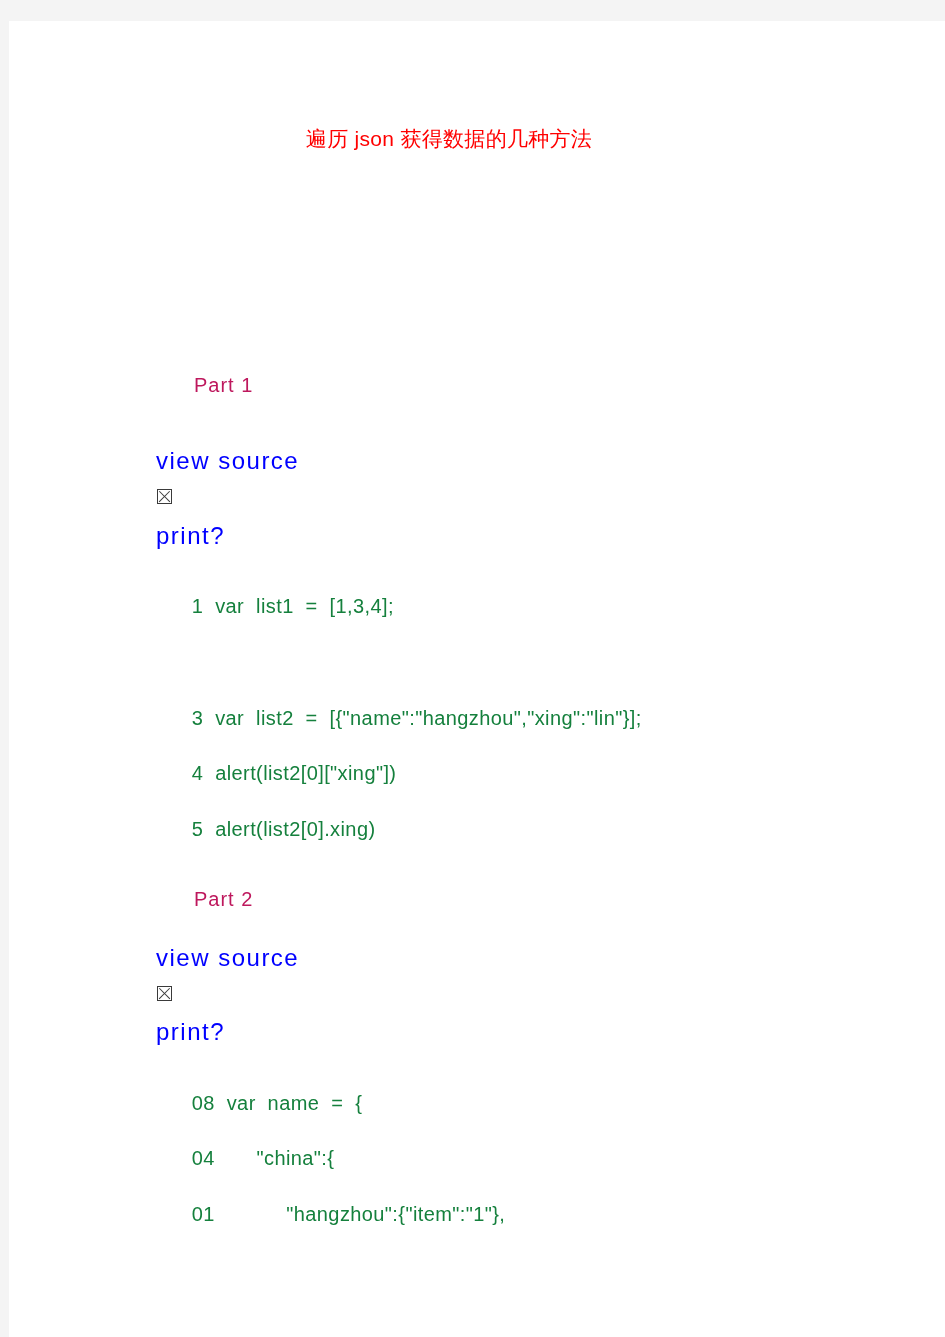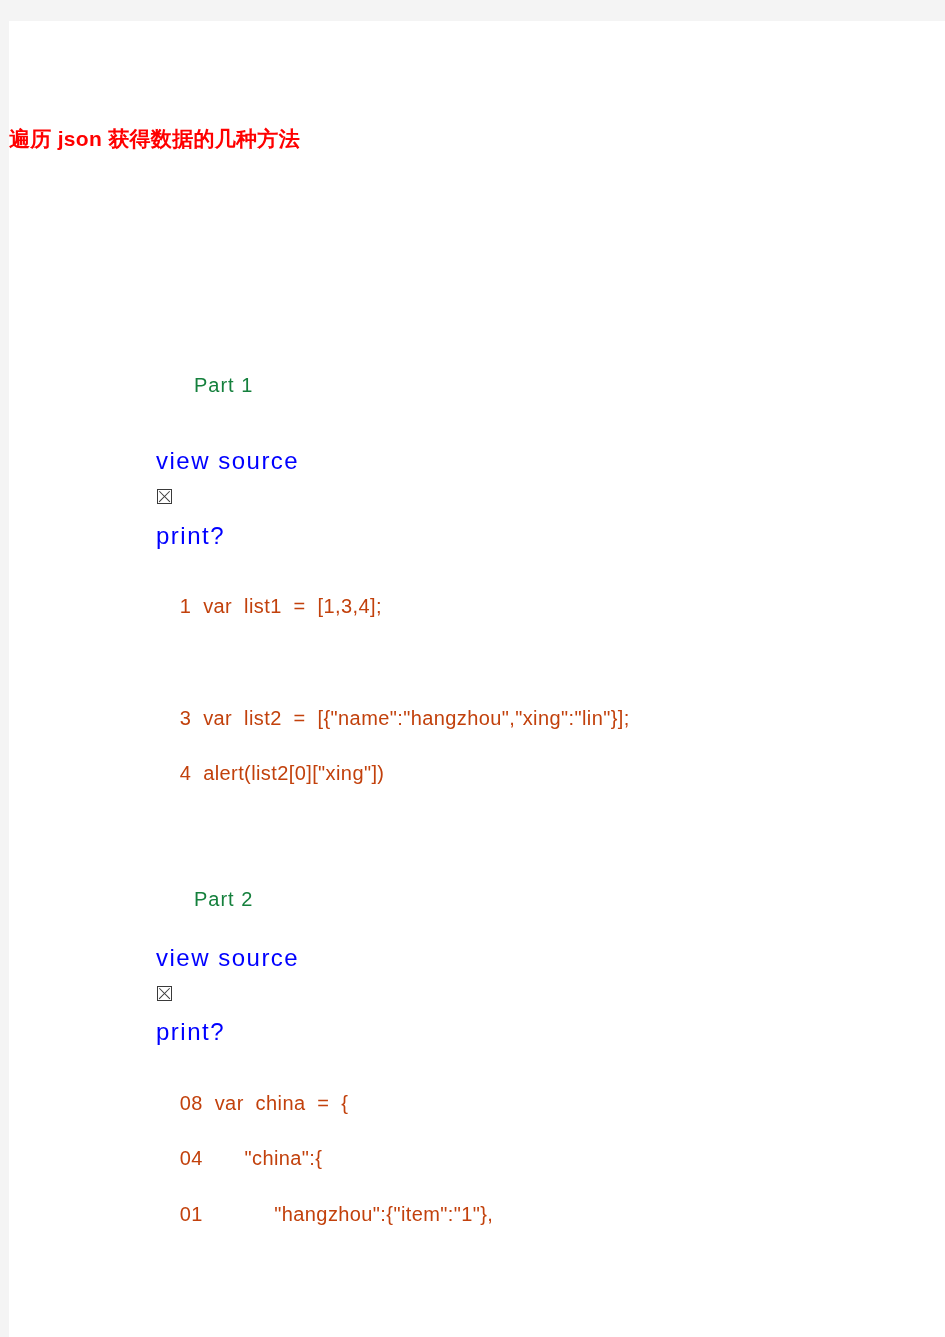--- a/index.html
+++ b/index.html
@@ -30,23 +30,24 @@
     width: 936px;
     height: 1316px;
   }
 
   
   .doc-title {
     position: absolute;
     left: 0;
     top: 104px;
     width: 880px;
+    text-align: center;
     color: #ff0000;
     font-size: 21px;
-    font-weight: bold;
+    font-weight: normal;
     letter-spacing: 0.3px;
     white-space: nowrap;
   }
 
   
   .body-para {
     position: absolute;
     left: 140px;
     top: 178px;
     width: 700px;
@@ -55,21 +56,21 @@
     line-height: 55px;
     text-align: justify;
     text-indent: 44px;
     letter-spacing: 0.2px;
   }
 
   
   .part-heading {
     position: absolute;
     left: 185px;
-    color: #15803d;
+    color: #be185d;
     font-size: 20px;
     letter-spacing: 1px;
     white-space: nowrap;
   }
   .part-1 { top: 353px; }
   .part-2 { top: 851px; margin-top: 16px; }
 
   
   .src-link {
     position: absolute;
@@ -105,22 +106,22 @@
     background: #3a3a3a;
   }
   .tofu::before { transform: rotate(45deg); }
   .tofu::after  { transform: rotate(-45deg); }
   .tofu-1 { top: 468px; }
   .tofu-2 { top: 965px; }
 
   
   .code-line {
     position: absolute;
-    left: 135px;
-    color: #c2410c;
+    left: 147px;
+    color: #15803d;
     font-size: 20px;
     letter-spacing: 0.4px;
     white-space: pre;
   }
   .code-line .ln {
     display: inline-block;
     min-width: 0;
   }
   .code-line .cd {
     white-space: pre;
@@ -145,31 +146,34 @@
 
     <div class="code-line" style="top:551px">
       <span class="ln">1  </span><span class="cd">var  list1  =  [1,3,4];</span>
     </div>
     <div class="code-line" style="top:663px">
       <span class="ln">3  </span><span class="cd">var  list2  =  [{"name":"hangzhou","xing":"lin"}];</span>
     </div>
     <div class="code-line" style="top:718px">
       <span class="ln">4  </span><span class="cd">alert(list2[0]["xing"])</span>
     </div>
+    <div class="code-line" style="top:774px">
+      <span class="ln">5  </span><span class="cd">alert(list2[0].xing)</span>
+    </div>
 
     <div class="part-heading part-2">Part  2</div>
 
     <div class="src-link vs-2">view  source</div>
 
     <div class="tofu tofu-2"></div>
 
     <div class="src-link pr-2">print?</div>
 
     <div class="code-line" style="top:1048px">
-      <span class="ln">08  </span><span class="cd">var  china  =  {</span>
+      <span class="ln">08  </span><span class="cd">var  name  =  {</span>
     </div>
     <div class="code-line" style="top:1103px">
       <span class="ln">04  </span><span class="cd">     "china":{</span>
     </div>
     <div class="code-line" style="top:1159px">
       <span class="ln">01  </span><span class="cd">          "hangzhou":{"item":"1"},</span>
     </div>
 
   </div>
 </div>

